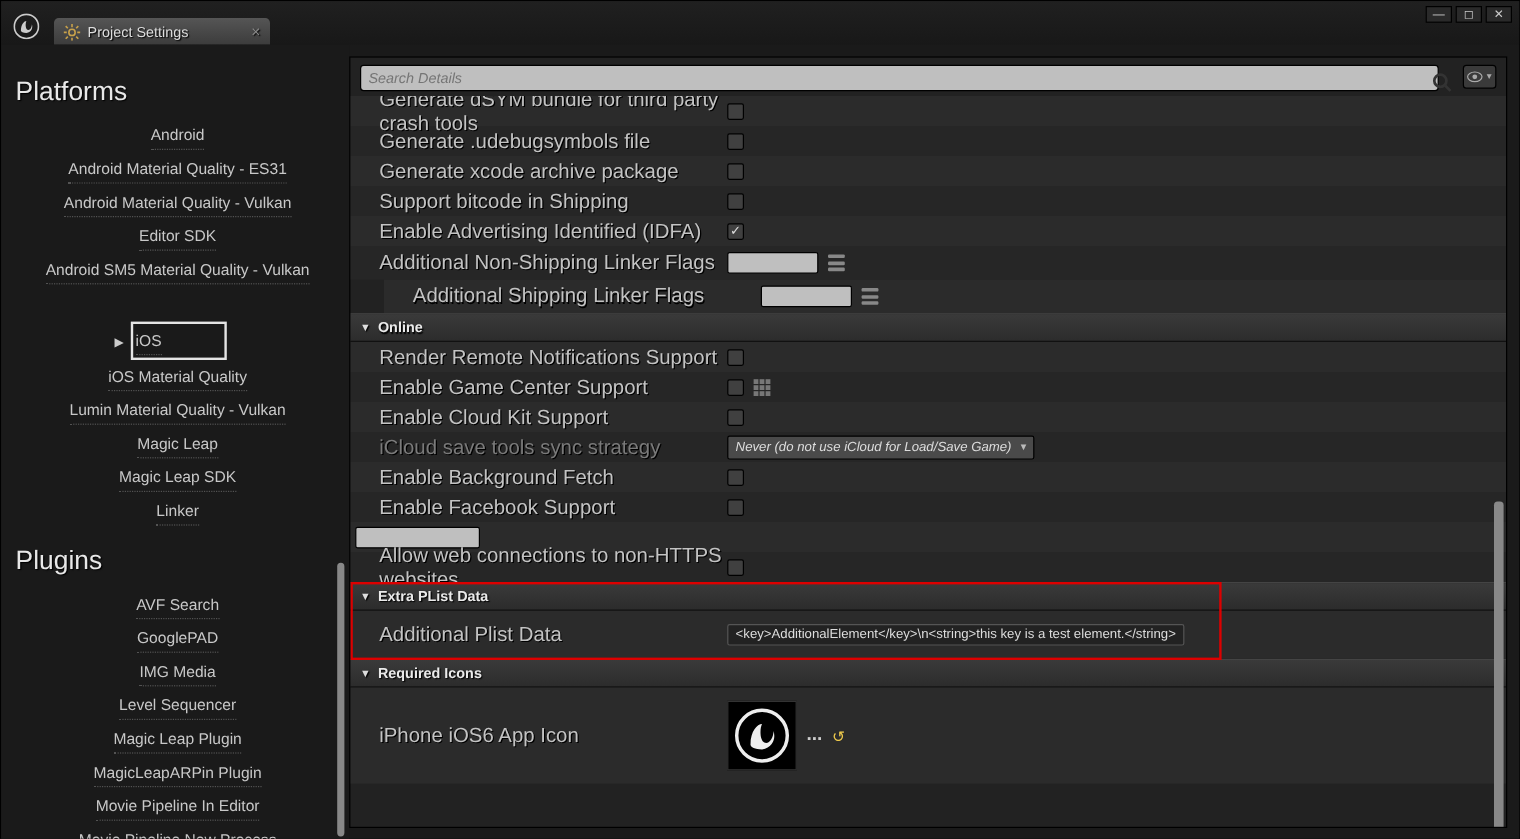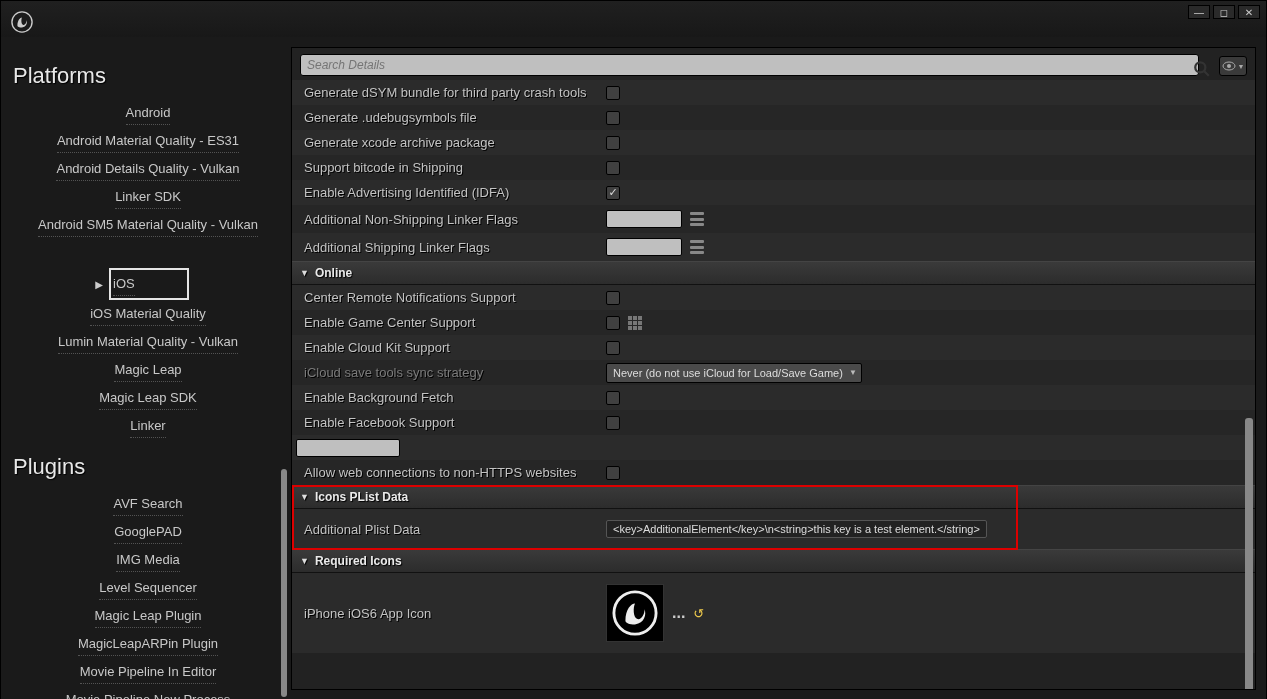--- a/index.html
+++ b/index.html
@@ -20,42 +20,42 @@
   .sb-inner { padding:0 10px 0 14px; height:100%; overflow:hidden; }
   .sb-h { font-size:22px; color:#e8e8e8; margin:8px 0 10px -2px; font-weight:400; text-shadow:1px 1px 1px #000; }
   .sb-item { font-size:13px; color:#c8c8c8; padding:4px 0; cursor:pointer; border-bottom:1px dotted rgba(255,255,255,0.25); display:inline-block; margin:2px 0; }
   .sb-list > div { display:block;text-align:center; }
   .ios-row { display:flex; align-items:center; }
   .arrow { color:#ccc; margin-right:6px; font-size:10px; margin-left:-12px; }
   .ios-hl { border:2px solid #e5e5e5; padding:0 52px 0 2px; display:inline-flex; align-items:center;margin-top:29px; }
   .sb-scroll { position:absolute; right:4px; top:432px; width:6px; height:228px; background:#888; border-radius:3px; }
   
   .main { flex:1; background:#222; margin:10px 10px 10px 0; position:relative; display:flex; flex-direction:column; border:1px solid #000; }
-  .searchrow { display:flex; align-items:flex-end; padding:6px 8px 4px 8px; gap:20px; }
+  .searchrow { display:flex; align-items:flex-start; padding:6px 8px 4px 8px; gap:20px; }
   .search { flex:1; height:22px; background:#bfbfbf; border:1px solid #000; border-radius:3px; padding:0 28px 0 6px; color:#555; font-size:12px; font-style:italic; position:relative; }
   .search-mag { position:absolute; right:44px; top:12px; width:18px; height:18px; color:#333; }
   .eye-dd { width:28px; height:20px; background:#3a3a3a; border:1px solid #000; border-radius:3px; display:flex; align-items:center; justify-content:center; cursor:pointer; gap:2px;}
   .details { flex:1; overflow:hidden; position:relative; }
   .grid { width:100%; }
   .row { display:flex; align-items:center; height:25px; }
-  .row .lbl { width:310px; padding-left:12px; font-size:13px; color:#c3c3c3; text-shadow:1px 1px 0 #000; }
+  .row .lbl { width:310px; padding-left:24px; font-size:17px; color:#c3c3c3; text-shadow:1px 1px 0 #000; }
   .row .val { flex:1; padding-left:4px; display:flex; align-items:center; gap:8px; }
   .row.odd { background:#2b2b2b; }
   .row.even { background:#262626; }
   .row.dark .lbl { color:#7a7a7a; }
   .chk { width:14px; height:14px; background:#404040; border:1px solid #000; border-radius:2px; display:inline-flex; align-items:center; justify-content:center; color:#ddd; font-size:11px; }
   .chk.on::after { content:"✓"; }
   .txt { height:18px; background:#bfbfbf; border:1px solid #000; border-radius:2px; }
   .txt.sm { width:76px; }
   .txt.md { width:104px; }
   .arrbtn { width:14px; height:14px; display:flex; flex-direction:column; justify-content:space-between; }
   .arrbtn span { height:3px; background:#888; border-radius:1px; }
   .section { height:24px; background:linear-gradient(#3a3a3a,#2c2c2c); display:flex; align-items:center; padding-left:8px; font-size:12px; color:#eaeaea; font-weight:bold; text-shadow:1px 1px 1px #000; border-top:1px solid #444; border-bottom:1px solid #111; }
   .section .tri { margin-right:6px; font-size:9px; color:#ddd; }
-  .dd { height:20px; background:#4a4a4a; border:1px solid #000; border-radius:2px; color:#ddd; font-size:11px; padding:0 18px 0 6px; display:flex; align-items:center; position:relative; min-width:250px; }
+  .dd { height:20px; background:#4a4a4a; border:1px solid #000; border-radius:2px; color:#ddd; font-size:11px; padding:0 18px 0 6px; display:flex; align-items:center; position:relative; min-width:250px;font-style:italic; }
   .dd::after { content:"▼"; position:absolute; right:4px; font-size:8px; color:#bbb; }
   .txtin { height:18px; background:#222; border:1px solid #555; border-radius:2px; color:#ddd; font-size:11px; padding:0 6px; display:flex; align-items:center; white-space:nowrap; }
   .main-scroll { position:absolute; right:2px; top:338px; width:8px; height:322px; background:#888; border-radius:3px; }
   .red-frame { position:absolute; border:2px solid #d00; pointer-events:none; }
   .rf-section { left:0; top:0; width:726px; height:65px; }
   .section-wrap { position:relative; }
   .iconbox { width:58px; height:58px; background:#000; border:1px solid #333; display:flex; align-items:center; justify-content:center; }
   .iconbox svg { width:46px; height:46px; }
   .dots { color:#ccc; font-size:16px; font-weight:bold; }
   .reset { color:#edc94c; font-size:13px; }
@@ -66,36 +66,55 @@
 <body>
 
 <div class="window">
   <div class="titlebar">
     <div class="logo">
       <svg viewBox="0 0 24 24">
           <circle cx="12" cy="12" r="11" fill="none" stroke="#ccc" stroke-width="1.5"></circle>
           <path d="M7 16 C7 10 10 7 12 7 C11 9 11 14 13 15 C15 16 17 13 17 10 C18 13 17 17 12 18 C9 18 7 17 7 16 Z" fill="#ccc"></path>
         </svg>
     </div>
+    <div class="tab">
+      <span class="gear">
+        <svg viewBox="0 0 16 16">
+            <circle cx="8" cy="8" r="3" fill="none" stroke="#c9a24a" stroke-width="1.5"></circle>
+            <g stroke="#c9a24a" stroke-width="1.5">
+              <line x1="8" y1="0" x2="8" y2="3"></line>
+              <line x1="8" y1="13" x2="8" y2="16"></line>
+              <line x1="0" y1="8" x2="3" y2="8"></line>
+              <line x1="13" y1="8" x2="16" y2="8"></line>
+              <line x1="2" y1="2" x2="4" y2="4"></line>
+              <line x1="12" y1="12" x2="14" y2="14"></line>
+              <line x1="2" y1="14" x2="4" y2="12"></line>
+              <line x1="12" y1="4" x2="14" y2="2"></line>
+            </g>
+          </svg>
+      </span>
+      <span>Project Settings</span>
+      <span class="tab-close">×</span>
+    </div>
     <div class="winbtns">
       <div class="winbtn">—</div>
       <div class="winbtn">◻</div>
       <div class="winbtn">✕</div>
     </div>
   </div>
 
   <div class="body">
     <div class="sidebar">
       <div class="sb-inner">
         <div class="sb-h">Platforms</div>
         <div class="sb-list" id="platform-list">
             <div><span class="sb-item">Android</span></div>
             <div><span class="sb-item">Android Material Quality - ES31</span></div>
-            <div><span class="sb-item">Android Details Quality - Vulkan</span></div>
-            <div><span class="sb-item">Linker SDK</span></div>
+            <div><span class="sb-item">Android Material Quality - Vulkan</span></div>
+            <div><span class="sb-item">Editor SDK</span></div>
             <div><span class="sb-item">Android SM5 Material Quality - Vulkan</span></div>
             <div class="ios-row"><span class="arrow">▶</span><span class="ios-hl">
                 <span class="sb-item">iOS</span>
               </span></div>
             <div><span class="sb-item">iOS Material Quality</span></div>
             <div><span class="sb-item">Lumin Material Quality - Vulkan</span></div>
             <div><span class="sb-item">Magic Leap</span></div>
             <div><span class="sb-item">Magic Leap SDK</span></div>
             <div><span class="sb-item">Linker</span></div>
           </div>
@@ -169,40 +188,40 @@
               <div class="lbl">Additional Non-Shipping Linker Flags</div>
               <div class="val">
                 <span class="txt sm"></span>
                 <span class="arrbtn">
                   <span></span>
                   <span></span>
                   <span></span>
                 </span>
               </div>
             </div>
-            <div class="row odd" style="height: 28px;">
+            <div class="row odd" style="height: 28px; margin-left: 28px;">
               <div class="lbl">Additional Shipping Linker Flags</div>
               <div class="val">
                 <span class="txt sm"></span>
                 <span class="arrbtn">
                   <span></span>
                   <span></span>
                   <span></span>
                 </span>
               </div>
             </div>
           </div>
 
         <div class="section">
           <span class="tri">▼</span>
           <span>Online</span>
         </div>
         <div class="grid" id="rows-online">
             <div class="row odd">
-              <div class="lbl">Center Remote Notifications Support</div>
+              <div class="lbl">Render Remote Notifications Support</div>
               <div class="val">
                 <span class="chk"></span>
               </div>
             </div>
             <div class="row even">
               <div class="lbl">Enable Game Center Support</div>
               <div class="val">
                 <span class="chk"></span>
                 <span class="grid4">
                   <span></span>
@@ -251,21 +270,21 @@
               <div class="val">
                 <span class="chk"></span>
               </div>
             </div>
           </div>
 
         <div class="section-wrap">
           <div class="red-frame rf-section"></div>
           <div class="section">
             <span class="tri">▼</span>
-            <span>Icons PList Data</span>
+            <span>Extra PList Data</span>
           </div>
           <div class="row odd" style="height:40px">
             <div class="lbl">Additional Plist Data</div>
             <div class="val">
               <div class="txtin" style="max-width:390px;overflow:hidden">&lt;key&gt;AdditionalElement&lt;/key&gt;\n&lt;string&gt;this key is a test element.&lt;/string&gt;</div>
             </div>
           </div>
         </div>
 
         <div class="section">

